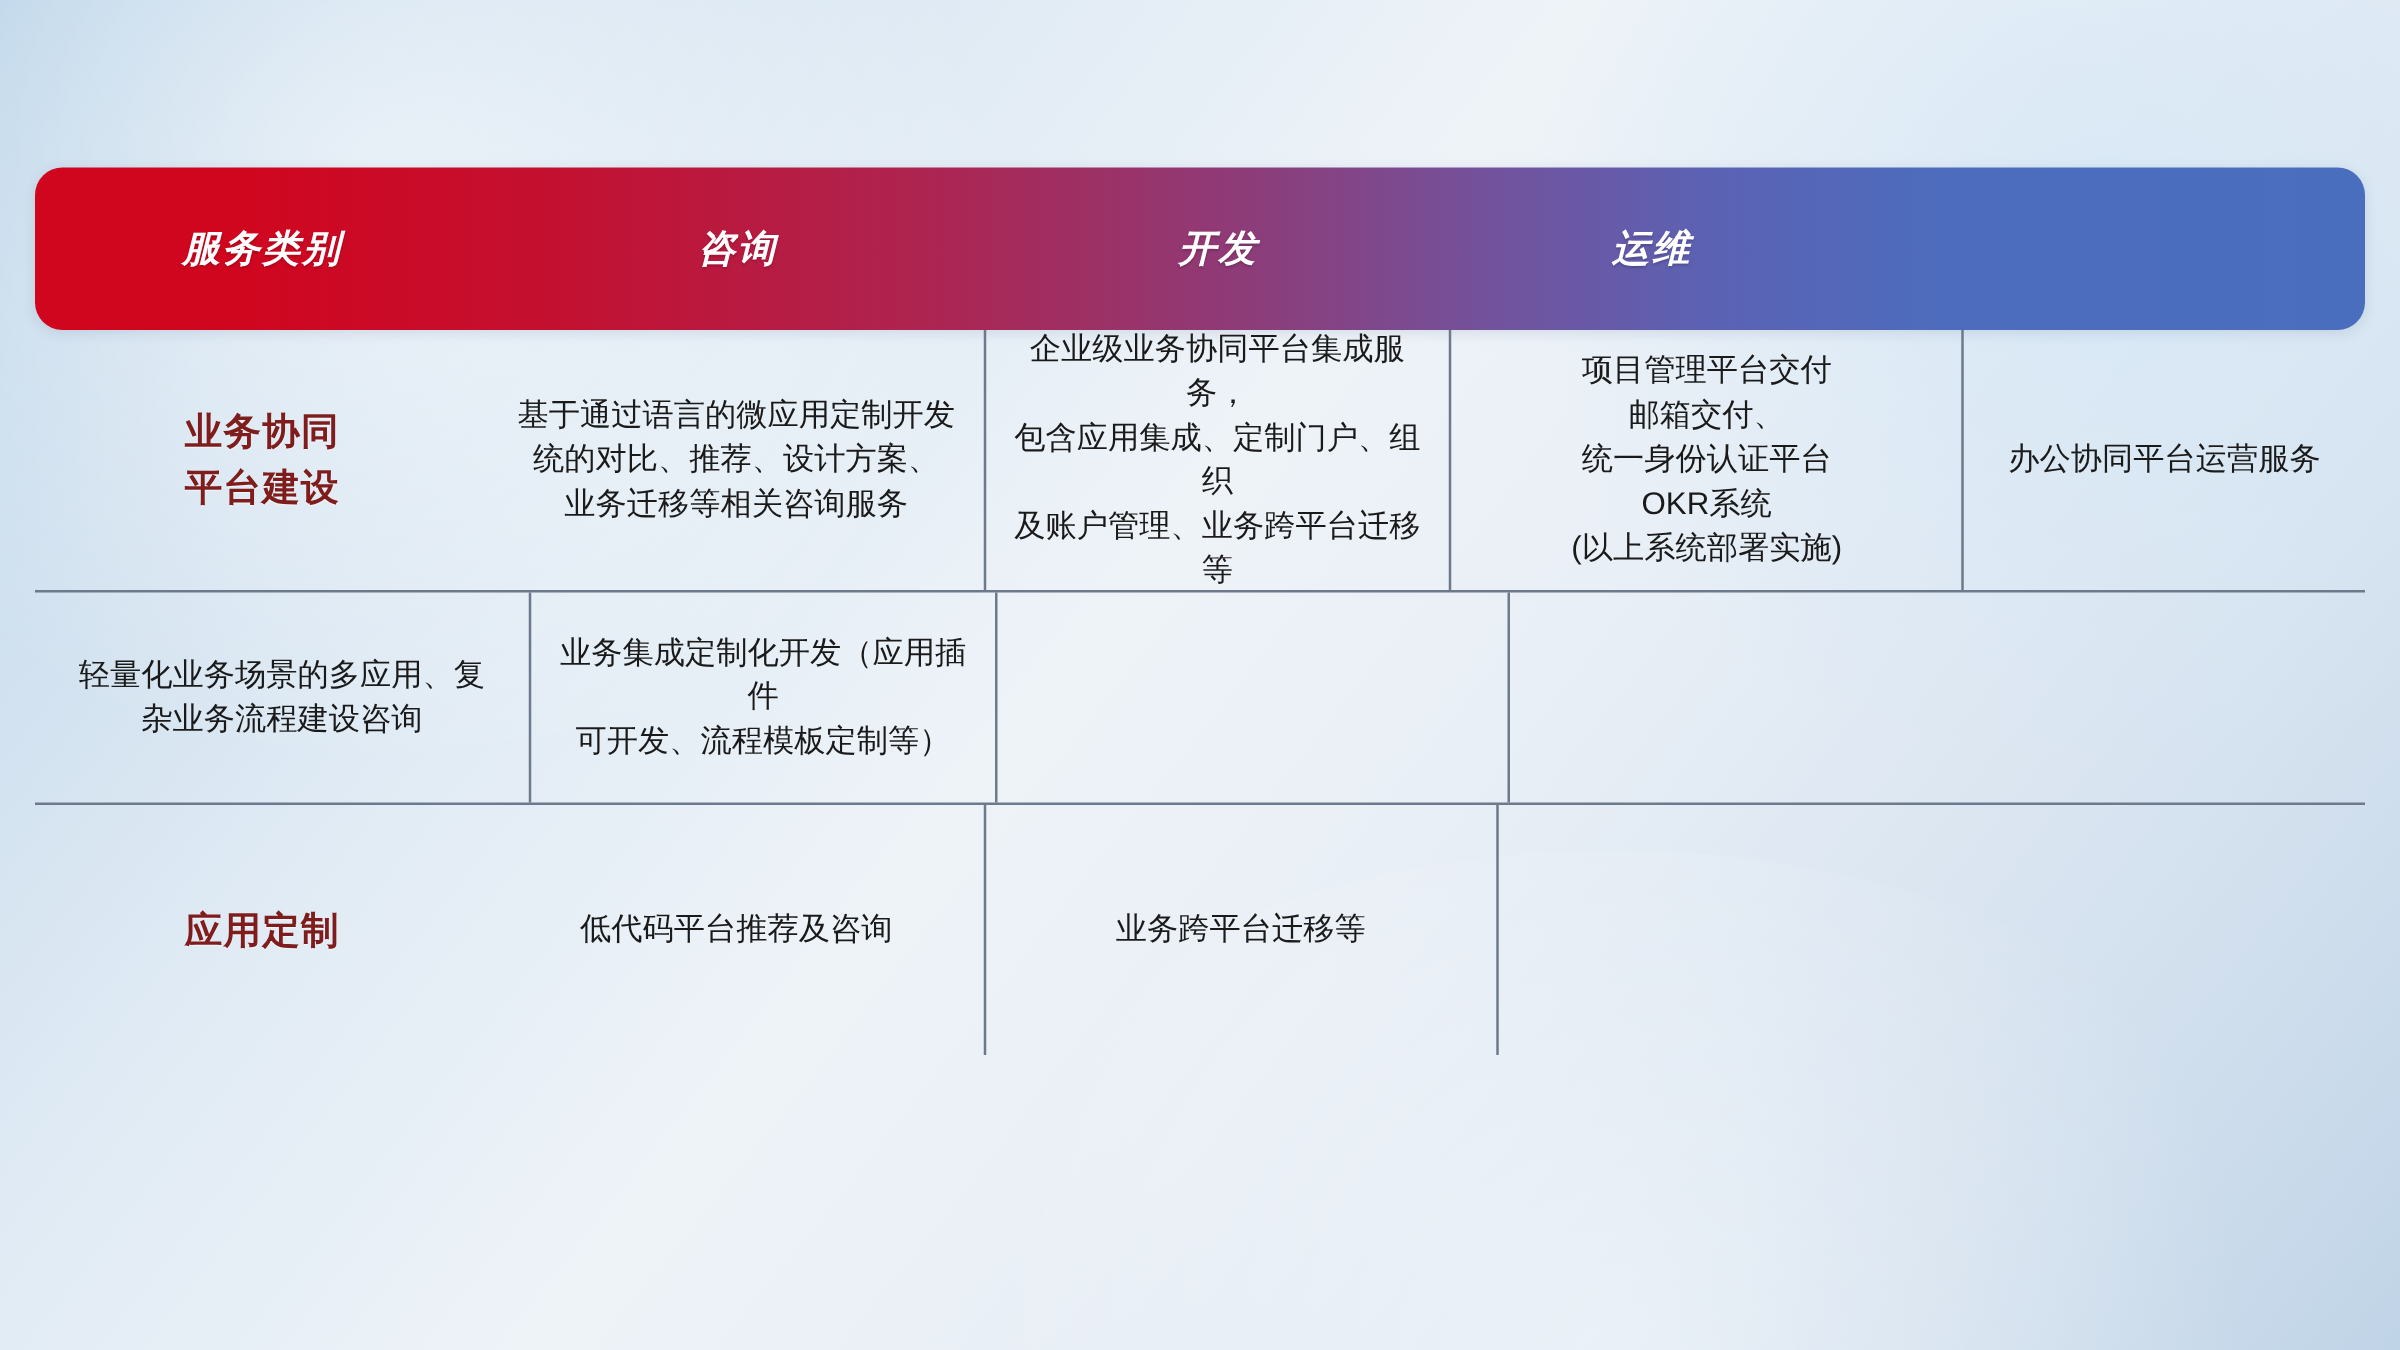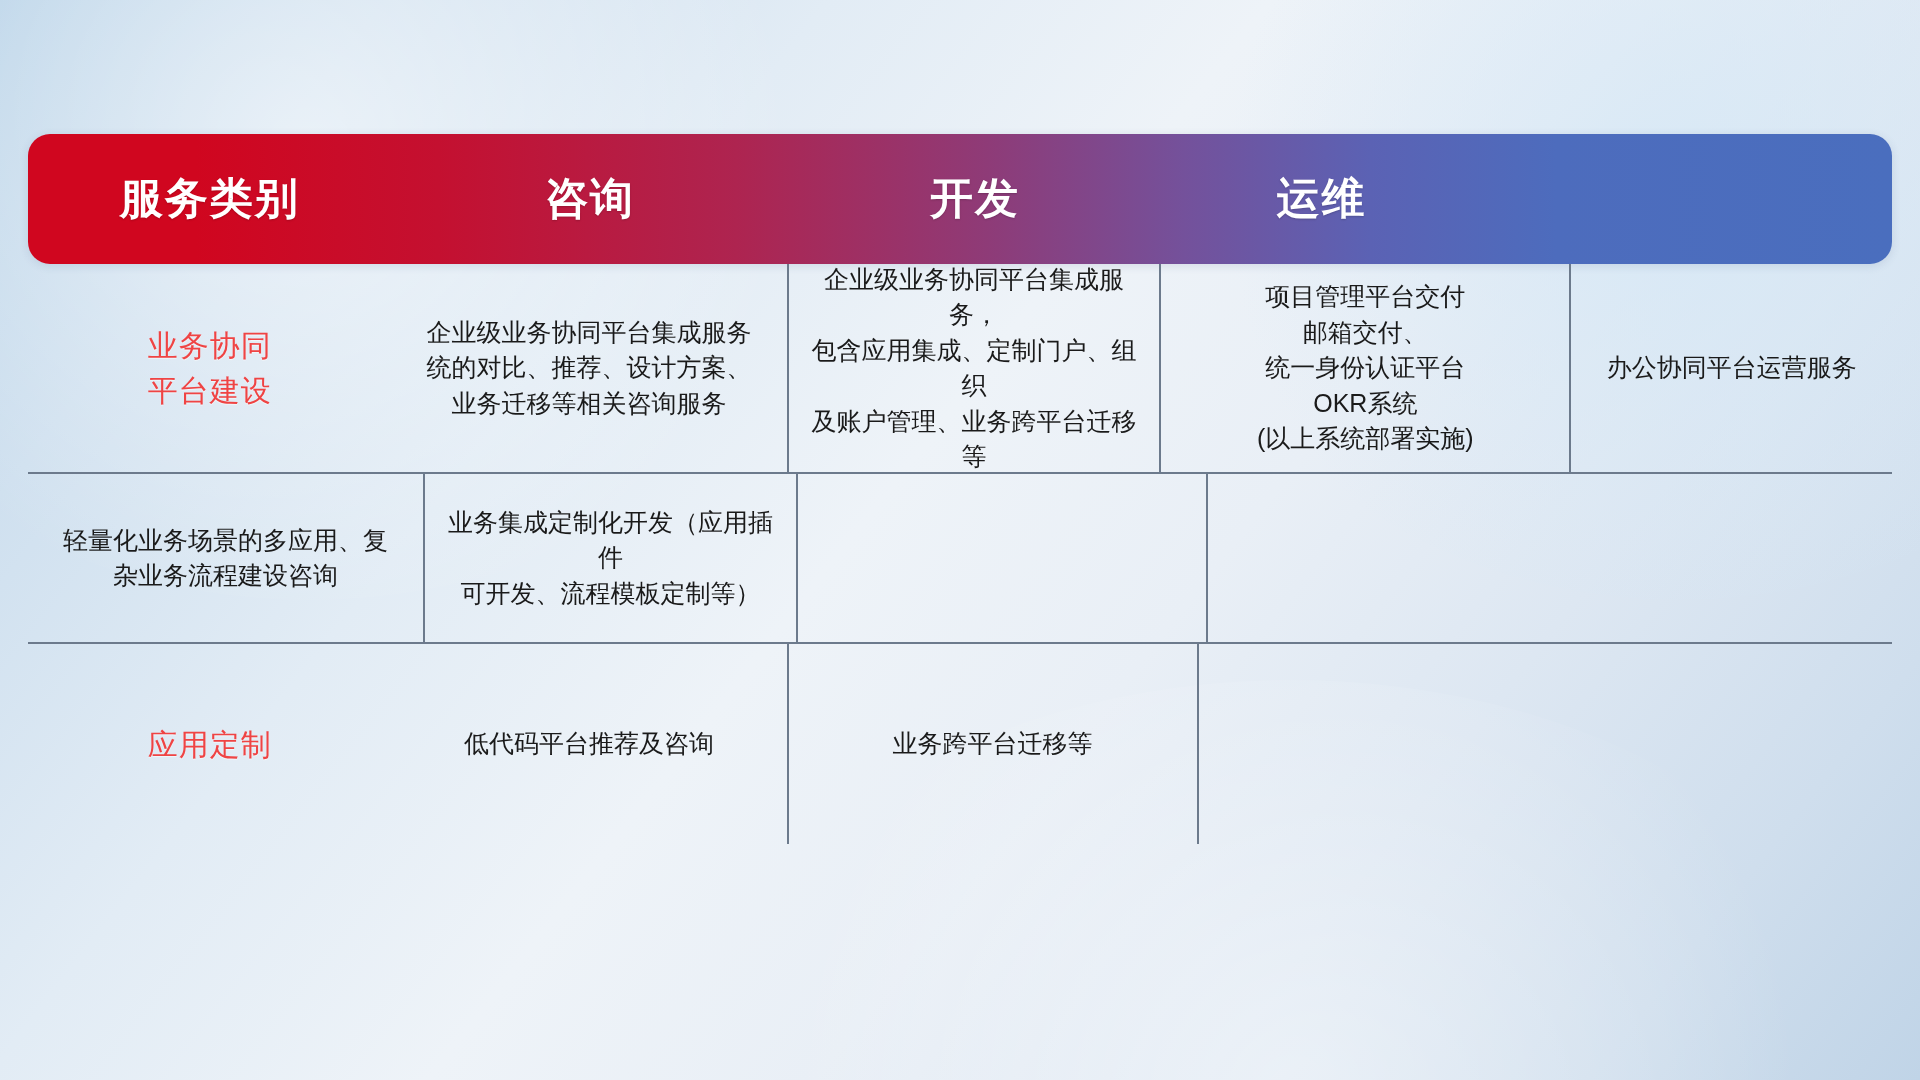--- a/index.html
+++ b/index.html
@@ -70,25 +70,26 @@
         #5b62b4 72%,
         #4d6cbd 82%,
         #4a6ebe 100%);
     box-shadow: 0 2px 10px rgba(40,60,110,0.12);
   }
   .th {
     display: flex;
     align-items: center;
     justify-content: center;
     color: #ffffff;
-    font-size: 43px;
+    font-size: 30px;
     font-weight: bold;
     letter-spacing: 2px;
     text-shadow: 0 1px 2px rgba(0,0,0,0.18);
     box-sizing: border-box;
+    font-style: italic;
   }
 
   
   .table-body {
     margin-top: 0;
   }
   .tr {
     display: flex;
     border-bottom: 2px solid #6c7a8c;
     box-sizing: border-box;
@@ -107,22 +108,22 @@
     line-height: 1.42;
     color: #1a1a1a;
     white-space: pre-line;
     border-right: 2px solid #6c7a8c;
   }
   .td:last-child {
     border-right: none;
   }
   .td.cat {
     border-right: none;
-    color: #ef4444;
-    font-weight: normal;
+    color: #7f1d1d;
+    font-weight: bold;
     font-size: 30px;
     line-height: 1.5;
     letter-spacing: 1px;
     text-shadow: 0 1px 1px rgba(255,255,255,0.6);
   }
 
   
   .c0 { width: 19.5%; }
   .c1 { width: 21.3%; text-align: center; }
   .c2 { width: 20.0%; }
@@ -147,21 +148,21 @@
     <div class="th c1">咨询</div>
     <div class="th c2">开发</div>
     <div class="th c4">运维</div>
   </div>
 
   <div class="table-body">
 
     <div class="tr row-1">
       <div class="td cat c0">业务协同
 平台建设</div>
-      <div class="td c1">企业级业务协同平台集成服务
+      <div class="td c1">基于通过语言的微应用定制开发
 统的对比、推荐、设计方案、
 业务迁移等相关咨询服务</div>
       <div class="td c2">企业级业务协同平台集成服务，
 包含应用集成、定制门户、组织
 及账户管理、业务跨平台迁移等</div>
       <div class="td c3">项目管理平台交付
 邮箱交付、
 统一身份认证平台
 OKR系统
 (以上系统部署实施)</div>

